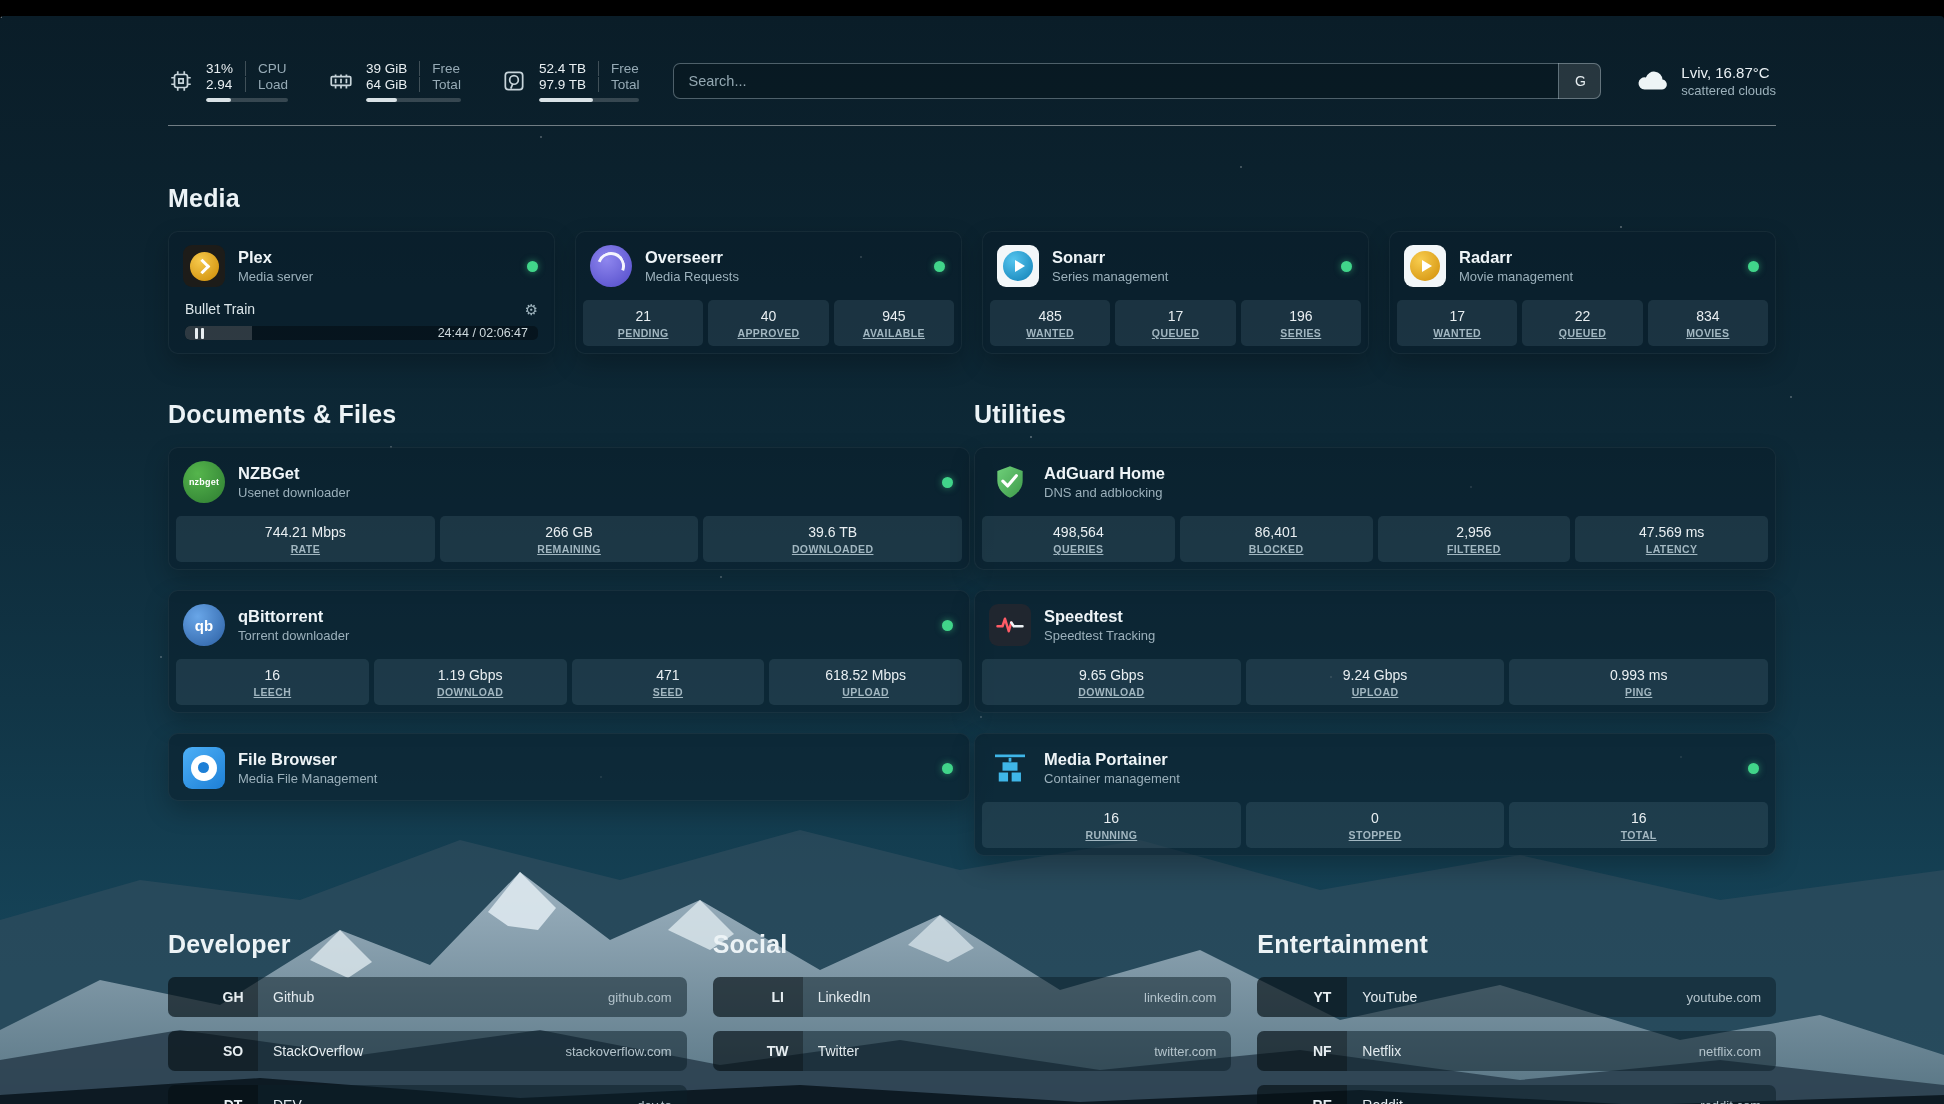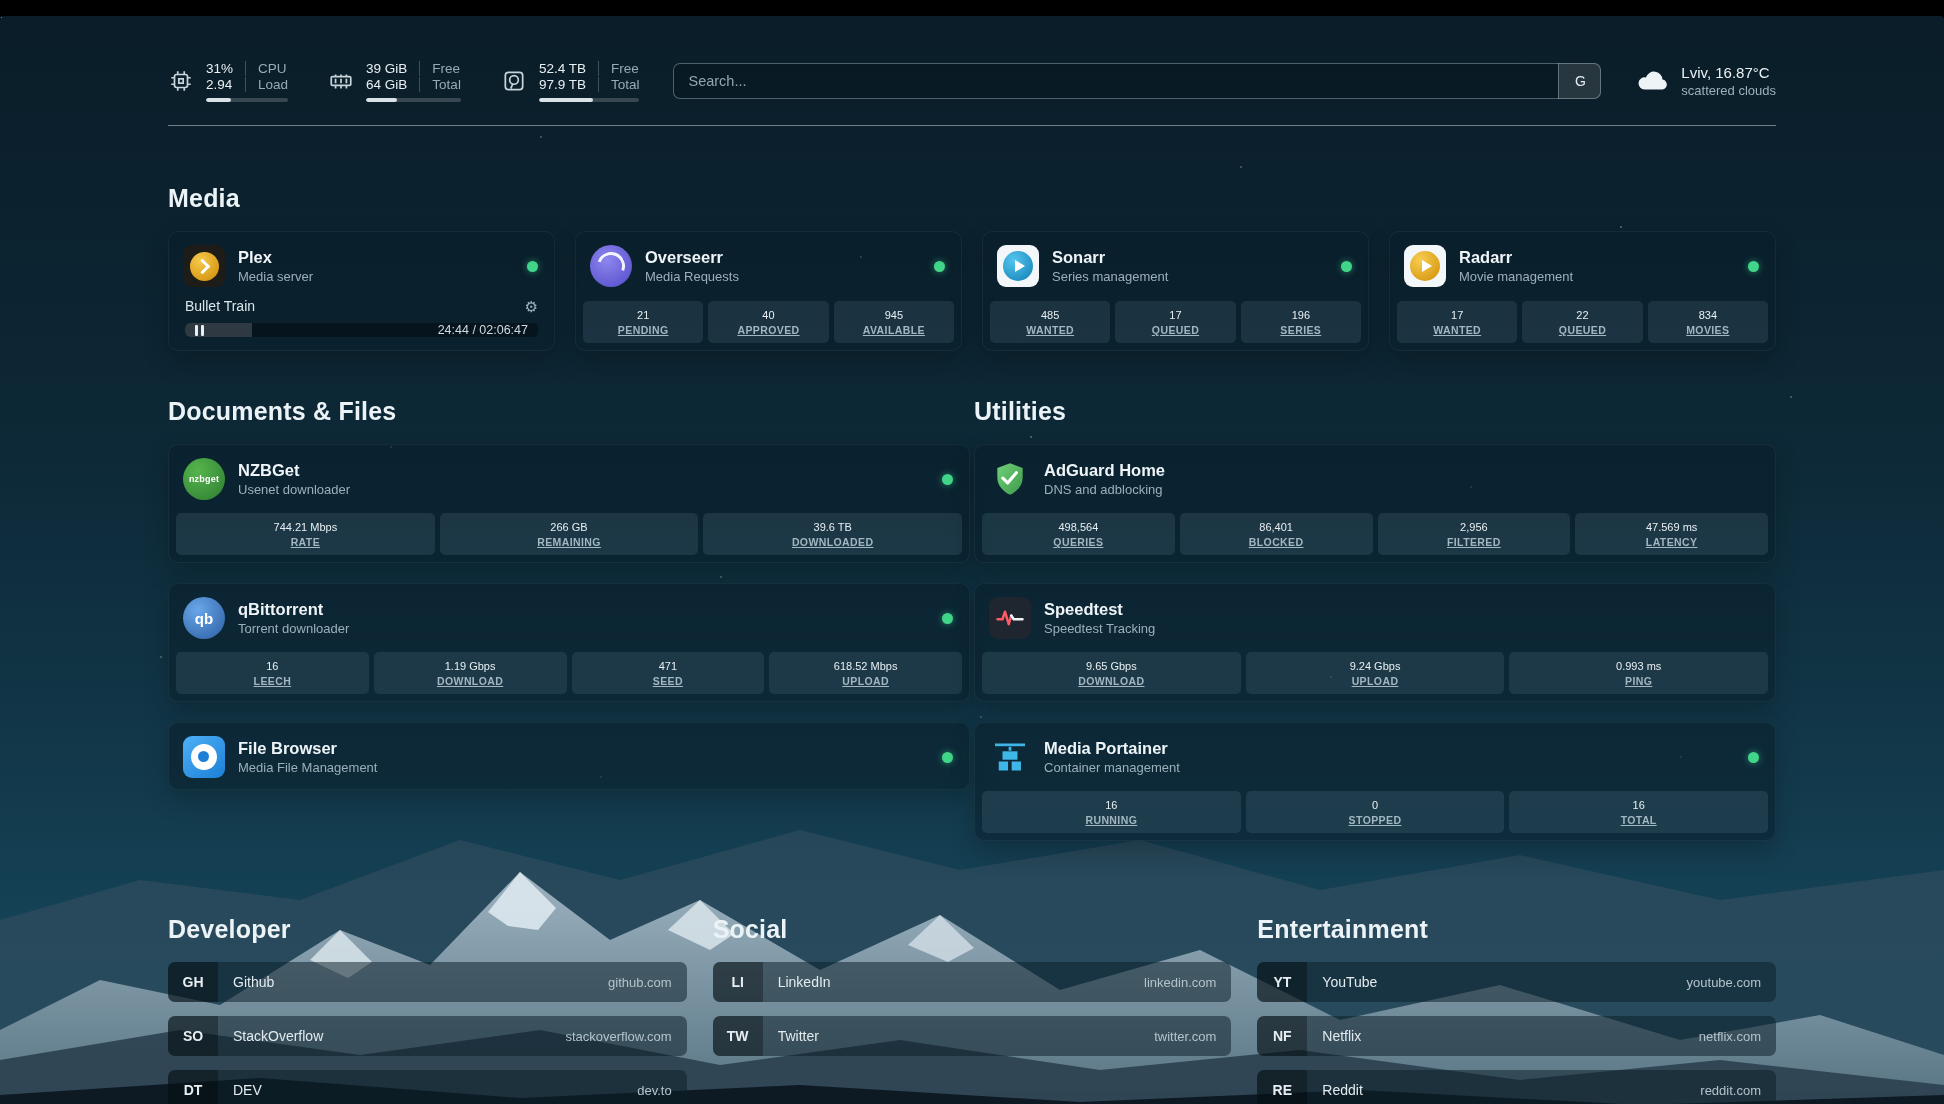--- a/index.html
+++ b/index.html
@@ -48,21 +48,21 @@
   .card{background:rgba(10,30,41,.55);border:1px solid rgba(255,255,255,.05);border-radius:10px;
     box-shadow:0 10px 24px rgba(0,0,0,.22);display:flex;flex-direction:column;}
   .card-head{display:flex;align-items:center;gap:13px;padding:13px 16px 11px 14px;}
   .svc-meta{min-width:0;}
   .svc-name{font-size:16.5px;font-weight:600;color:#eef4f7;white-space:nowrap;}
   .svc-desc{font-size:13px;color:#9bb0bb;margin-top:2px;white-space:nowrap;}
   .dot{width:11px;height:11px;border-radius:50%;background:#41d58a;margin-left:auto;flex:none;
     box-shadow:0 0 7px rgba(65,213,138,.55);}
   .stats{display:flex;gap:5px;padding:2px 7px 7px 7px;margin-top:auto;}
   .stat{flex:1;background:rgba(150,185,200,.13);border-radius:5px;text-align:center;padding:8px 4px 7px 4px;min-width:0;}
-  .stat-val{font-size:11px;color:#e9eff2;white-space:nowrap;overflow:hidden;}
+  .stat-val{font-size:14px;color:#e9eff2;white-space:nowrap;overflow:hidden;}
   .stat-lab{font-size:10.5px;font-weight:700;color:#a2b7c1;letter-spacing:.4px;margin-top:3px;white-space:nowrap;text-decoration:underline;}
   
   .plex-body{padding:0 16px 13px 16px;margin-top:auto;}
   .np-row{display:flex;align-items:center;justify-content:space-between;}
   .np-title{font-size:14px;color:#dce6ea;}
   .gear{font-size:15px;color:#9db2bc;cursor:pointer;line-height:1;}
   .np-bar{position:relative;margin-top:9px;height:14px;border-radius:5px;background:rgba(0,0,0,.35);
     display:flex;align-items:center;padding:0 10px;overflow:hidden;}
   .np-fill{position:absolute;left:0;top:0;bottom:0;background:rgba(255,255,255,.16);border-radius:5px 0 0 5px;}
   .pause{position:relative;z-index:1;display:flex;gap:3px;cursor:pointer;}
@@ -94,21 +94,21 @@
   .fb-c{width:26px;height:26px;border-radius:50%;background:#fff;position:relative;}
   .fb-c::after{content:"";position:absolute;width:11px;height:11px;border-radius:50%;background:#1d7fd6;left:7px;top:7px;}
   .i-adguard,.i-port{background:transparent;}
   .i-st{background:#20262f;}
   
   .bookmarks{display:grid;grid-template-columns:1fr 1fr 1fr;gap:26px;margin-top:74px;padding-bottom:40px;}
   .bm-title{margin:0 0 18px 0;}
   .bm-list{display:flex;flex-direction:column;gap:14px;}
   .bm-row{display:flex;align-items:center;height:40px;background:rgba(12,30,40,.52);border-radius:7px;overflow:hidden;cursor:pointer;}
   .bm-abbr{width:50px;height:100%;background:rgba(0,0,0,.30);color:#e7eef1;font-size:14px;font-weight:600;
-    display:flex;align-items:center;justify-content:center;flex:none;}
+    display:flex;align-items:center;justify-content:center;flex:none;padding-left:40px;}
   .bm-name{margin-left:15px;font-size:14px;color:#e3ebef;}
   .bm-url{margin-left:auto;margin-right:15px;font-size:13px;color:#b3c3cb;}
 </style>
 </head>
 <body>
 
 <div class="screen">
 
   <div class="stars"></div>
   <svg class="mountains" viewBox="0 0 1944 520" preserveAspectRatio="none">

